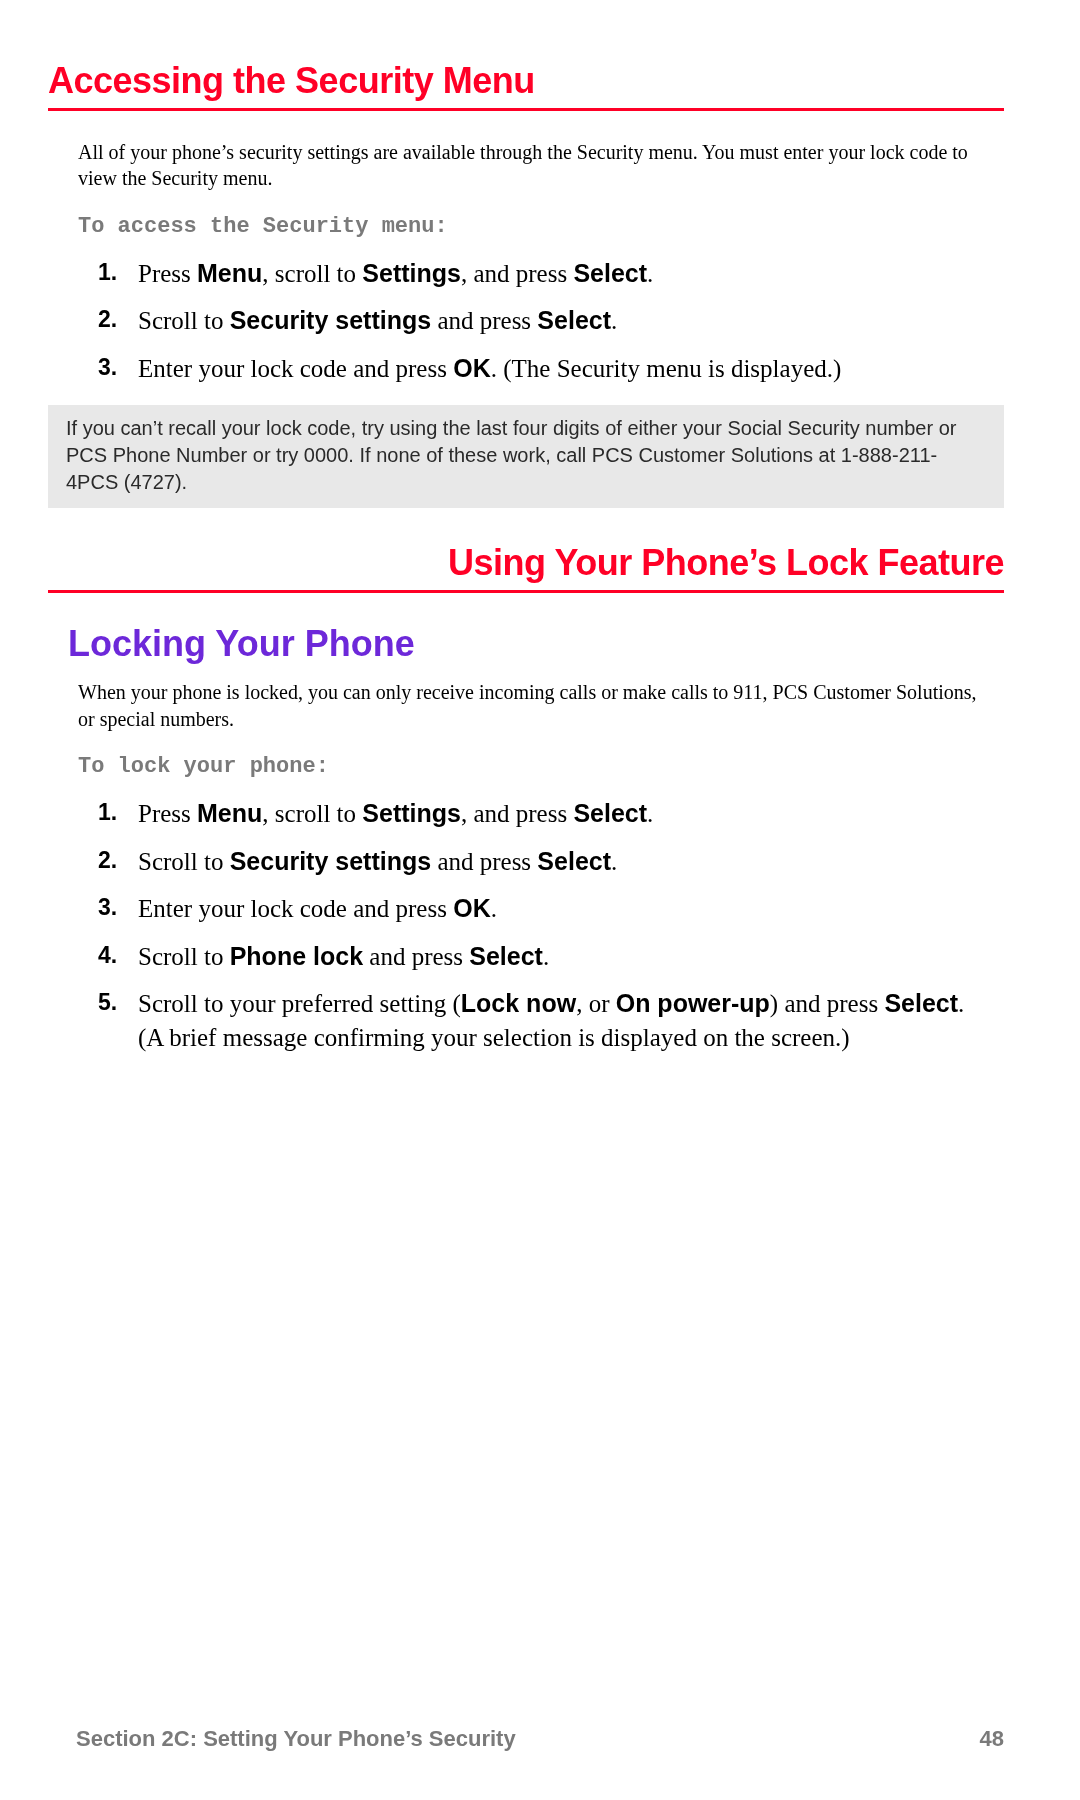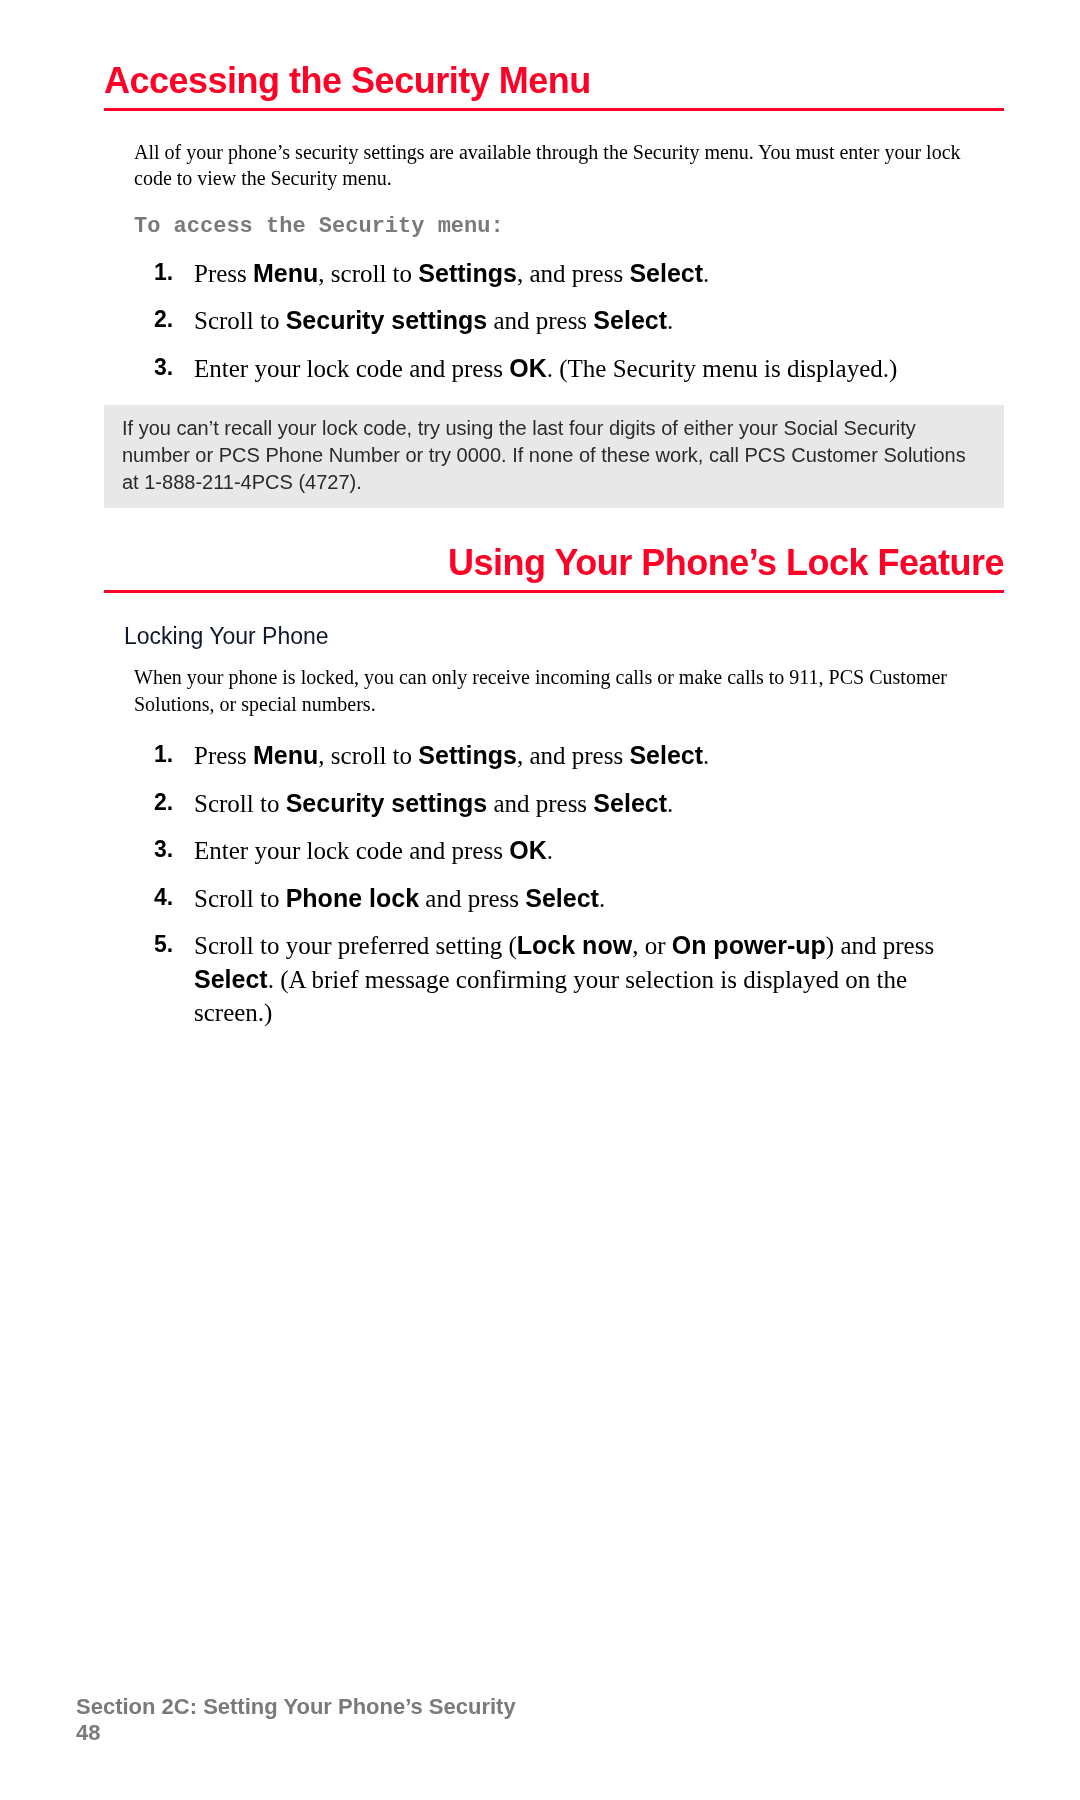--- a/index.html
+++ b/index.html
@@ -6,21 +6,21 @@
     margin: 0;
     padding: 0;
     background: #fff;
     font-family: Georgia, "Times New Roman", serif;
     color: #000;
     width: 1080px;
     min-height: 1800px;
     position: relative;
   }
   .page {
-    padding: 60px 76px 0 104px;
+    padding: 60px 76px 0 48px;
     box-sizing: border-box;
   }
   h1.section-h {
     font-family: "Helvetica Neue", Helvetica, Arial, sans-serif;
     font-weight: 700;
     color: #ff0026;
     font-size: 36px;
     margin: 0 0 6px 0;
     letter-spacing: -0.5px;
   }
@@ -82,39 +82,38 @@
     flex: 1;
     background: #e8e8e8;
     font-family: "Helvetica Neue", Helvetica, Arial, sans-serif;
     font-size: 20px;
     line-height: 1.35;
     padding: 10px 18px 12px 18px;
     color: #2a2a2a;
   }
   .h2-red {
     font-family: "Helvetica Neue", Helvetica, Arial, sans-serif;
-    font-weight: 400;
-    color: #0f172a;
-    font-size: 23px;
+    font-weight: 700;
+    color: #6d28d9;
+    font-size: 36px;
     margin: 30px 0 14px 20px;
   }
   b { font-weight: 700; }
   .sans-b { font-family: "Helvetica Neue", Helvetica, Arial, sans-serif; font-weight: 700; }
   .footer {
     position: absolute;
     left: 76px;
     right: 76px;
-    bottom: 54px;
+    bottom: 48px;
     display: flex;
     justify-content: space-between;
     font-family: "Helvetica Neue", Helvetica, Arial, sans-serif;
     font-weight: 700;
     color: #7a7a7a;
     font-size: 22px;
-    flex-direction: column;
   }
 </style>
 </head>
 <body>
 
 <div class="page">
 
   <h1 class="section-h">Accessing the Security Menu</h1>
   <hr class="red-rule">
 
@@ -139,20 +138,21 @@
   </div>
 
 
   <h1 class="section-h" style="margin-top:34px;text-align:right;">Using Your Phone’s Lock Feature</h1>
   <hr class="red-rule">
 
   <div class="h2-red">Locking Your Phone</div>
 
   <p class="intro">When your phone is locked, you can only receive incoming calls or make calls to 911, PCS Customer Solutions, or special numbers.</p>
 
+  <div class="subhead-gray">To lock your phone:</div>
 
   <ol class="steps">
     <li>
       <span>Press </span><span class="sans-b">Menu</span><span>, scroll to </span><span class="sans-b">Settings</span><span>, and press </span><span class="sans-b">Select</span><span>.</span>
     </li>
     <li>
       <span>Scroll to </span><span class="sans-b">Security settings</span><span> and press </span><span class="sans-b">Select</span><span>.</span>
     </li>
     <li>
       <span>Enter your lock code and press </span><span class="sans-b">OK</span><span>.</span>

